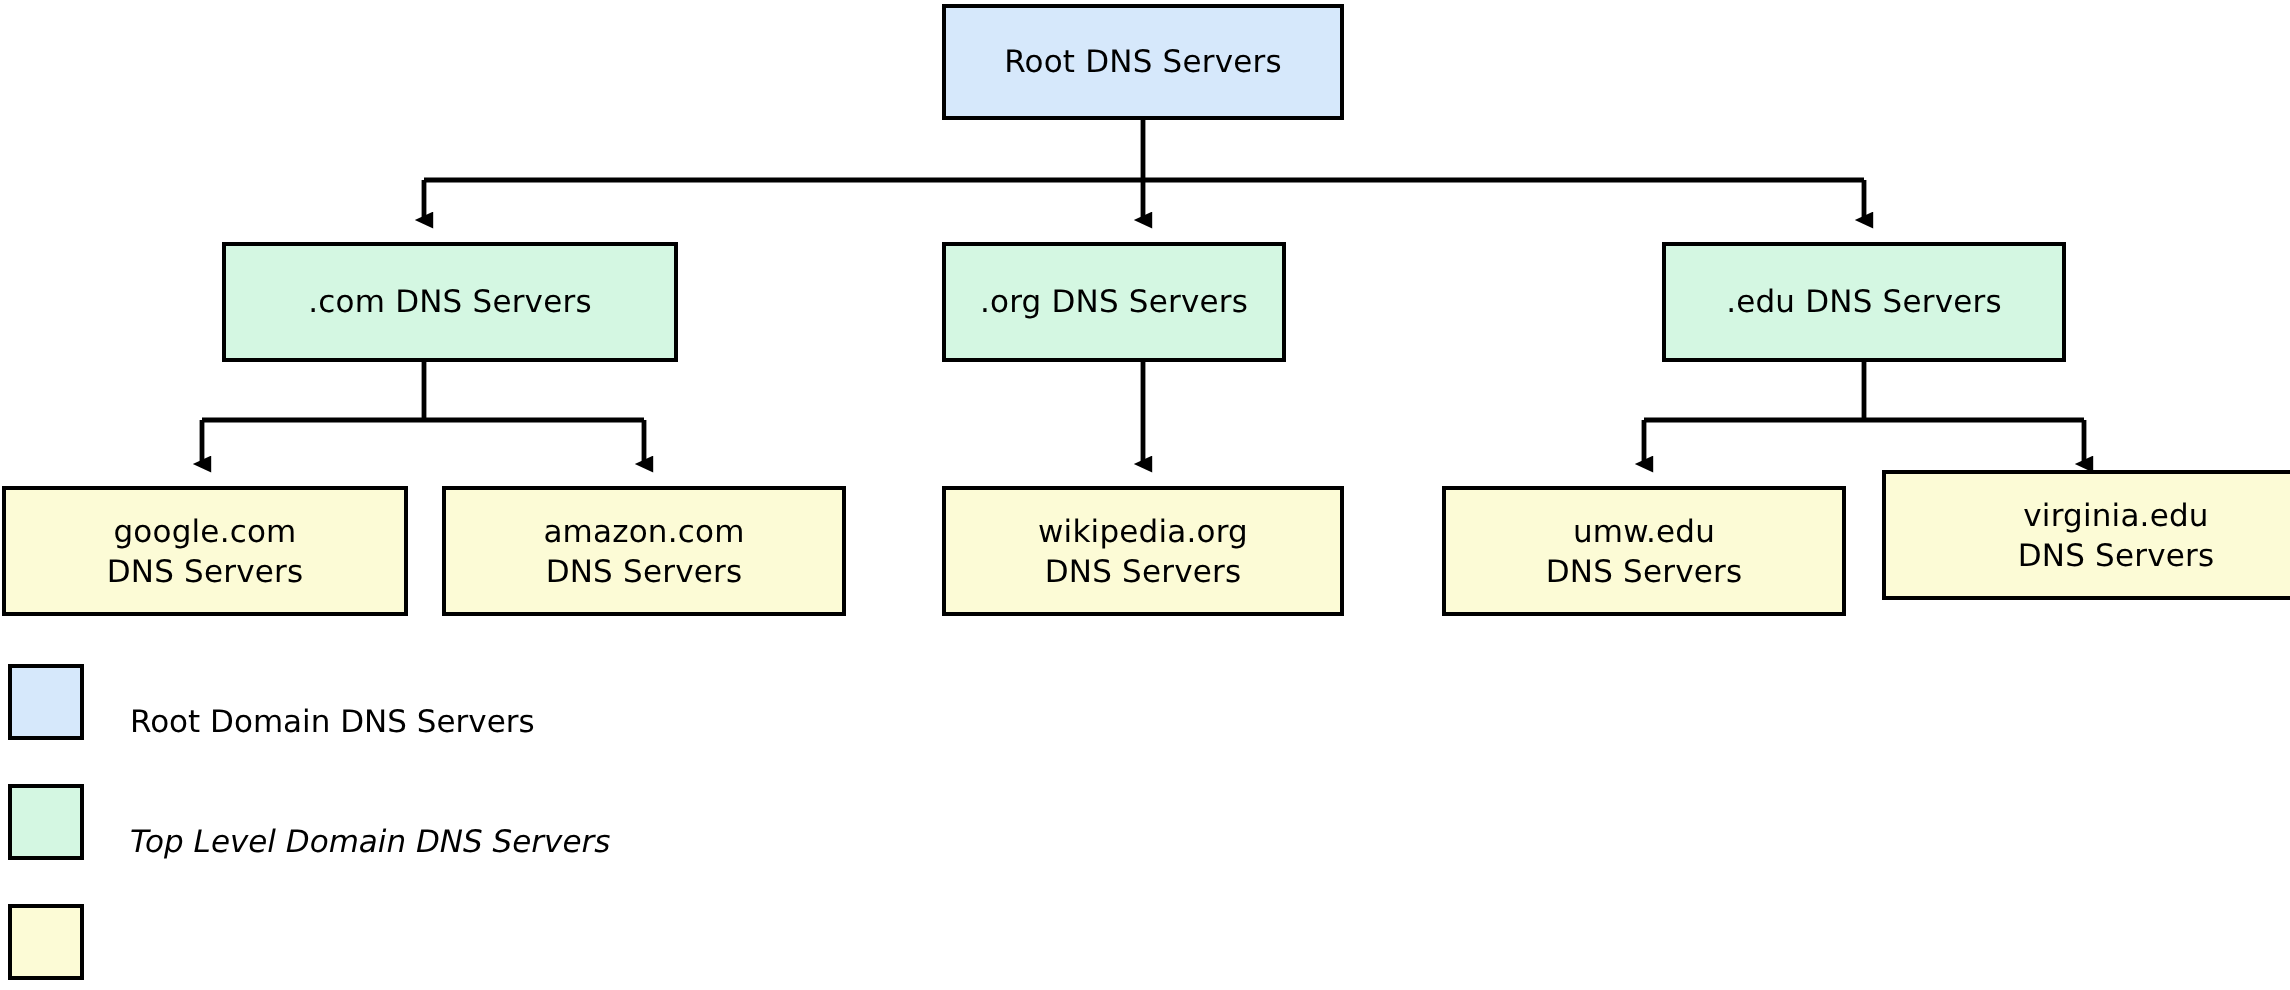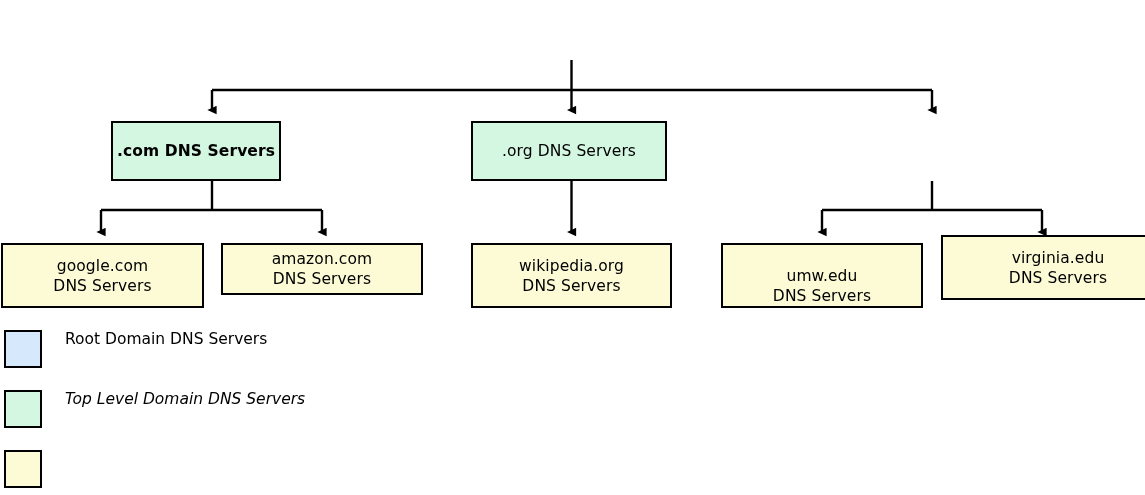--- a/index.html
+++ b/index.html
@@ -48,43 +48,43 @@
     display: block;
     white-space: nowrap;
   }
   .tier-root  { background: #d6e8fb; }
   .tier-tld   { background: #d4f7e2; }
   .tier-auth  { background: #fcfbd6; }
 
   
   #node-root        { left: 471px; top: 2px;   width: 201px; height: 58px; }
 
-  #node-com         { left: 111px; top: 121px; width: 170px; height: 60px; font-weight: bold; }
-  #node-org         { left: 471px; top: 121px; width: 196px; height: 60px; }
+  #node-com         { left: 111px; top: 121px; width: 228px; height: 60px; }
+  #node-org         { left: 471px; top: 121px; width: 172px; height: 60px; }
   #node-edu         { left: 831px; top: 121px; width: 202px; height: 60px; }
 
   #node-google      { left: 1px;   top: 243px; width: 203px; height: 65px; }
-  #node-amazon      { left: 221px; top: 243px; width: 202px; height: 52px; }
+  #node-amazon      { left: 221px; top: 243px; width: 202px; height: 65px; }
   #node-wikipedia   { left: 471px; top: 243px; width: 201px; height: 65px; }
-  #node-umw         { left: 721px; top: 243px; width: 202px; height: 65px; align-items: flex-end; }
+  #node-umw         { left: 721px; top: 243px; width: 202px; height: 65px; }
   #node-virginia    { left: 941px; top: 235px; width: 234px; height: 65px; }
 
   
   #legend {
     position: absolute;
     left: 4px;
     top: 330px;
     width: 600px;
   }
   .legend-row {
     position: absolute;
     left: 0;
     height: 40px;
     display: flex;
-    align-items: flex-start;
+    align-items: flex-end;
   }
   .legend-row.r0 { top: 0px; }
   .legend-row.r1 { top: 60px; font-style: italic; }
   .legend-row.r2 { top: 120px; }
   .legend-swatch {
     width: 38px;
     height: 38px;
     box-sizing: border-box;
     border: 2px solid #000000;
     flex: 0 0 auto;
@@ -129,29 +129,39 @@
     <path d="M 571.5 181 L 571.5 232" stroke="#000000" stroke-width="2.4" fill="none" marker-end="url(#arrowhead)"></path>
 
     <g>
       <path d="M 932 181 L 932 210" stroke="#000000" stroke-width="2.4" fill="none"></path>
       <path d="M 822 210 L 1042 210" stroke="#000000" stroke-width="2.4" fill="none"></path>
     </g>
     <path d="M 822 210 L 822 232" stroke="#000000" stroke-width="2.4" fill="none" marker-end="url(#arrowhead)"></path>
     <path d="M 1042 210 L 1042 232" stroke="#000000" stroke-width="2.4" fill="none" marker-end="url(#arrowhead)"></path>
   </svg>
 
+  <div class="node tier-root" id="node-root">
+    <span class="label-lines">
+      <span>Root DNS Servers</span>
+    </span>
+  </div>
 
   <div class="node tier-tld" id="node-com">
     <span class="label-lines">
       <span>.com DNS Servers</span>
     </span>
   </div>
   <div class="node tier-tld" id="node-org">
     <span class="label-lines">
       <span>.org DNS Servers</span>
+    </span>
+  </div>
+  <div class="node tier-tld" id="node-edu">
+    <span class="label-lines">
+      <span>.edu DNS Servers</span>
     </span>
   </div>
 
   <div class="node tier-auth" id="node-google">
     <span class="label-lines">
       <span>google.com</span>
       <span>DNS Servers</span>
     </span>
   </div>
   <div class="node tier-auth" id="node-amazon">

